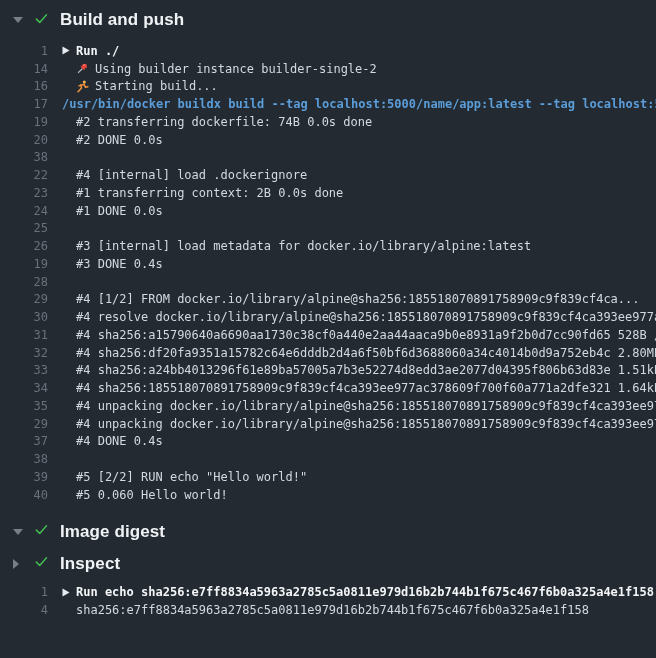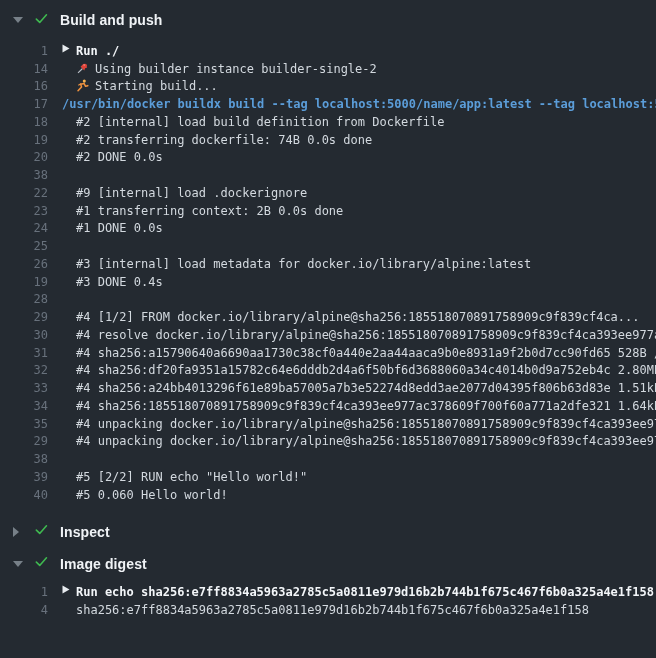--- a/index.html
+++ b/index.html
@@ -15,32 +15,32 @@
     cursor:pointer; user-select:none;
   }
   .step-header:first-child { margin-top:8px; }
   .step-header.gap { margin-top:8px; }
   .chev { width:10px; margin-right:11px; display:flex; align-items:center; justify-content:flex-start; }
   .tri-down { width:0; height:0; border-left:5px solid transparent; border-right:5px solid transparent; border-top:6px solid var(--chev,#778088); }
   .tri-right { width:0; height:0; border-top:5px solid transparent; border-bottom:5px solid transparent; border-left:6px solid var(--chev,#778088); }
   .check { width:15px; height:15px; margin-right:11px; display:flex; align-items:center; }
   .step-title {
     font-family:"Liberation Sans","DejaVu Sans",sans-serif;
-    font-size:14px; font-weight:bold; color:var(--title,#f0f3f6);
+    font-size:17px; font-weight:bold; color:var(--title,#f0f3f6);
     letter-spacing:0.1px;
   }
   .lines { padding:10px 0 8px 0; }
   .lines.tail { padding:8px 0 0 0; }
   .line { display:flex; height:17.75px; align-items:center; overflow:hidden; font-size:12px; }
   .ln {
     flex:0 0 48px; width:48px; text-align:right;
     color:var(--num,#68717c); cursor:pointer; user-select:none;
   }
   .txt {
-    margin-left:14px; display:flex; align-items:flex-start;
+    margin-left:14px; display:flex; align-items:center;
     white-space:pre; overflow:hidden; flex:1 1 auto; min-width:0;
     color:var(--text,#d3d9df);
   }
   .txt .icon { flex:0 0 auto; display:flex; align-items:center; margin-right:6px; }
   .t-cmd  { color:var(--cmd,#f3f6f9); font-weight:bold; }
   .t-info { color:var(--info,#5b9dd9); font-weight:bold; }
   .t-default { color:var(--text,#d3d9df);margin-left:28px; }
 </style>
 </head>
 <body style="--bg: #242a31; --text: #d3d9df; --cmd: #f3f6f9; --info: #5b9dd9; --num: #68717c; --chev: #778088; --title: #f0f3f6;">
@@ -79,38 +79,34 @@
               <circle cx="10.2" cy="2.6" r="1.9" fill="#f6b24f"></circle>
               <path d="M2.5 14.5 L6.8 9.8 L5.8 6.6 L10 5.6 L11.8 9 L14.5 8.2" fill="none" stroke="#f0923e" stroke-width="1.9" stroke-linecap="round" stroke-linejoin="round"></path>
               <path d="M6 5.9 L3.4 7.4" stroke="#f0923e" stroke-width="1.6" stroke-linecap="round"></path>
             </svg></span><span>Starting build...</span></span>
       </div>
       <div class="line">
         <span class="ln">17</span>
         <span class="txt t-info"><span>/usr/bin/docker buildx build --tag localhost:5000/name/app:latest --tag localhost:5000</span></span>
       </div>
       <div class="line">
-        <span class="ln">18</span>
-        <span class="txt t-default"><span>#2 [internal] load build definition from Dockerfile</span></span>
-      </div>
-      <div class="line">
         <span class="ln">19</span>
         <span class="txt t-default"><span>#2 transferring dockerfile: 74B 0.0s done</span></span>
       </div>
       <div class="line">
         <span class="ln">20</span>
         <span class="txt t-default"><span>#2 DONE 0.0s</span></span>
       </div>
       <div class="line">
         <span class="ln">38</span>
         <span class="txt t-default"><span></span></span>
       </div>
       <div class="line">
         <span class="ln">22</span>
-        <span class="txt t-default"><span>#9 [internal] load .dockerignore</span></span>
+        <span class="txt t-default"><span>#4 [internal] load .dockerignore</span></span>
       </div>
       <div class="line">
         <span class="ln">23</span>
         <span class="txt t-default"><span>#1 transferring context: 2B 0.0s done</span></span>
       </div>
       <div class="line">
         <span class="ln">24</span>
         <span class="txt t-default"><span>#1 DONE 0.0s</span></span>
       </div>
       <div class="line">
@@ -155,53 +151,57 @@
       </div>
       <div class="line">
         <span class="ln">35</span>
         <span class="txt t-default"><span>#4 unpacking docker.io/library/alpine@sha256:185518070891758909c9f839cf4ca393ee977ac3</span></span>
       </div>
       <div class="line">
         <span class="ln">29</span>
         <span class="txt t-default"><span>#4 unpacking docker.io/library/alpine@sha256:185518070891758909c9f839cf4ca393ee977ac3</span></span>
       </div>
       <div class="line">
+        <span class="ln">37</span>
+        <span class="txt t-default"><span>#4 DONE 0.4s</span></span>
+      </div>
+      <div class="line">
         <span class="ln">38</span>
         <span class="txt t-default"><span></span></span>
       </div>
       <div class="line">
         <span class="ln">39</span>
         <span class="txt t-default"><span>#5 [2/2] RUN echo "Hello world!"</span></span>
       </div>
       <div class="line">
         <span class="ln">40</span>
         <span class="txt t-default"><span>#5 0.060 Hello world!</span></span>
       </div>
     </div>
     <div class="step-header gap">
       <span class="chev">
-        <span class="tri-right"></span>
+        <span class="tri-down"></span>
       </span>
       <span class="check">
         <span class="icon"><svg width="15" height="15" viewBox="0 0 16 16">
             <path d="M2.5 8.6l3.6 3.6 7.2-8.2" fill="none" stroke="#3fb950" stroke-width="1.7" stroke-linecap="round" stroke-linejoin="round"></path>
           </svg></span>
       </span>
-      <span class="step-title">Inspect</span>
+      <span class="step-title">Image digest</span>
     </div>
     <div class="step-header gap">
       <span class="chev">
-        <span class="tri-down"></span>
+        <span class="tri-right"></span>
       </span>
       <span class="check">
         <span class="icon"><svg width="15" height="15" viewBox="0 0 16 16">
             <path d="M2.5 8.6l3.6 3.6 7.2-8.2" fill="none" stroke="#3fb950" stroke-width="1.7" stroke-linecap="round" stroke-linejoin="round"></path>
           </svg></span>
       </span>
-      <span class="step-title">Image digest</span>
+      <span class="step-title">Inspect</span>
     </div>
     <div class="lines tail">
       <div class="line">
         <span class="ln">1</span>
         <span class="txt t-cmd"><span class="icon"><svg width="8" height="9" viewBox="0 0 8 9">
               <path d="M0.5 0.5 L7.5 4.5 L0.5 8.5 Z" fill="#e7ebef"></path>
             </svg></span><span>Run echo sha256:e7ff8834a5963a2785c5a0811e979d16b2b744b1f675c467f6b0a325a4e1f158</span></span>
       </div>
       <div class="line">
         <span class="ln">4</span>

